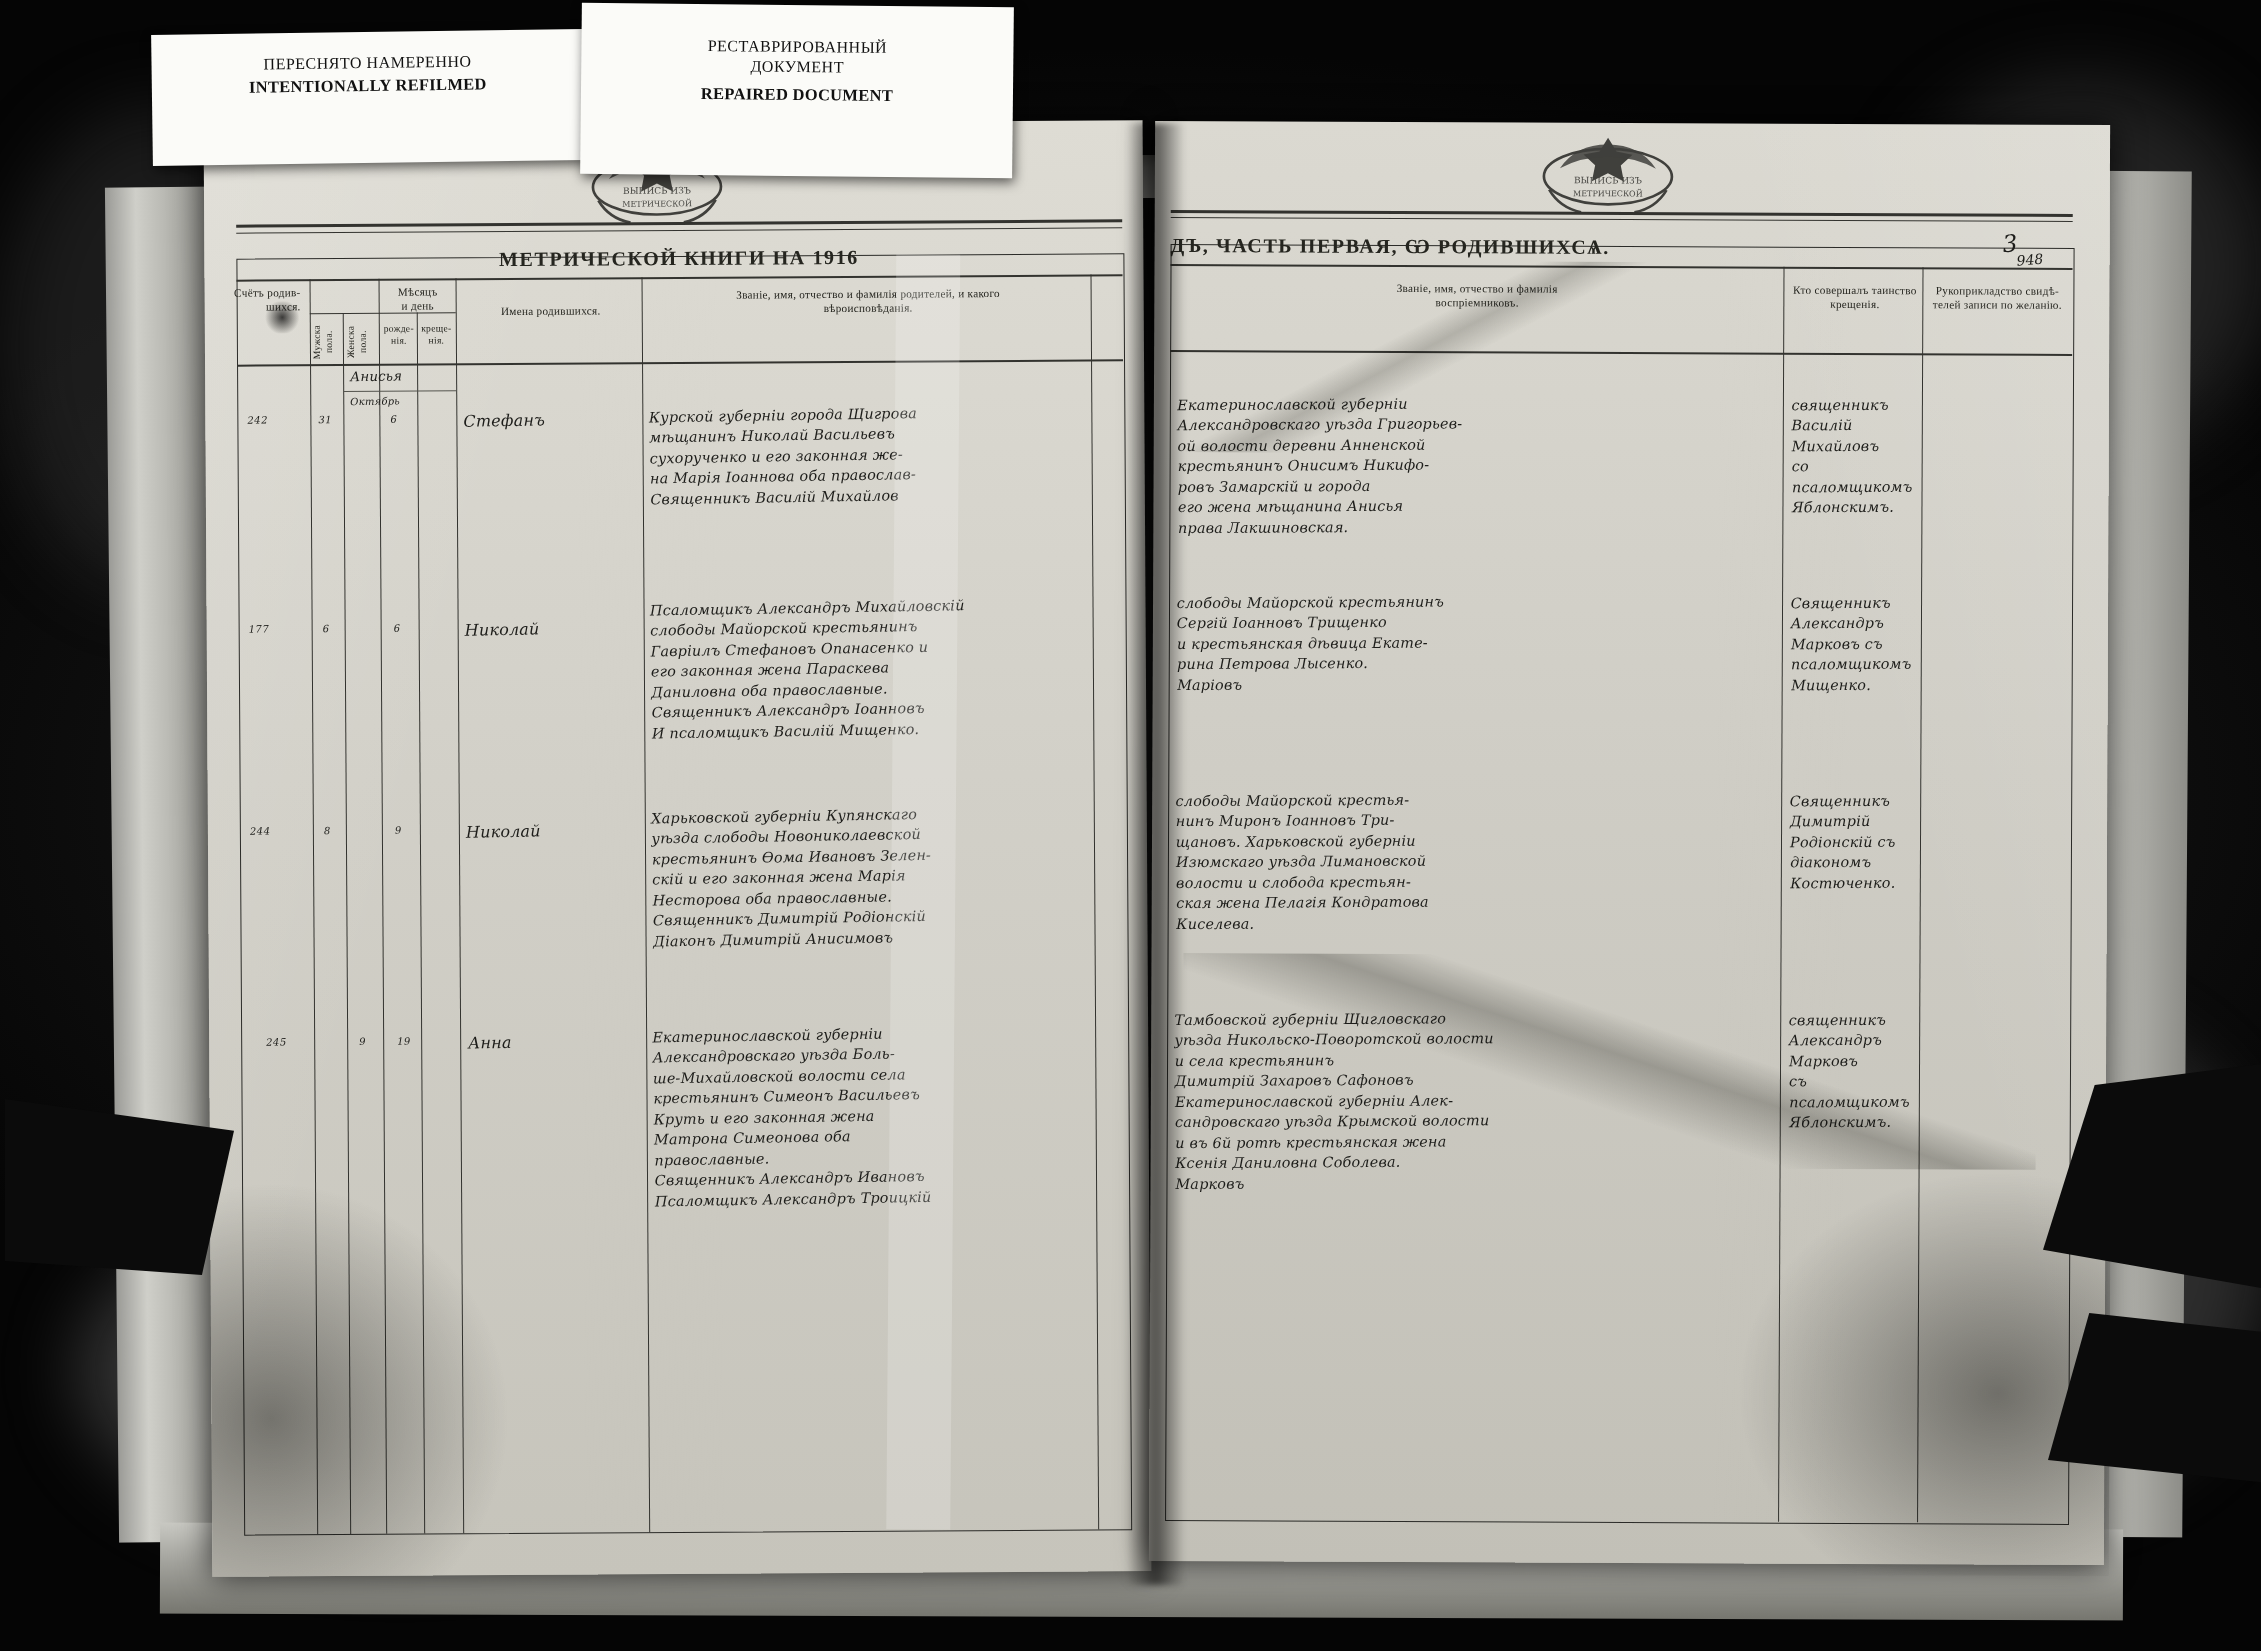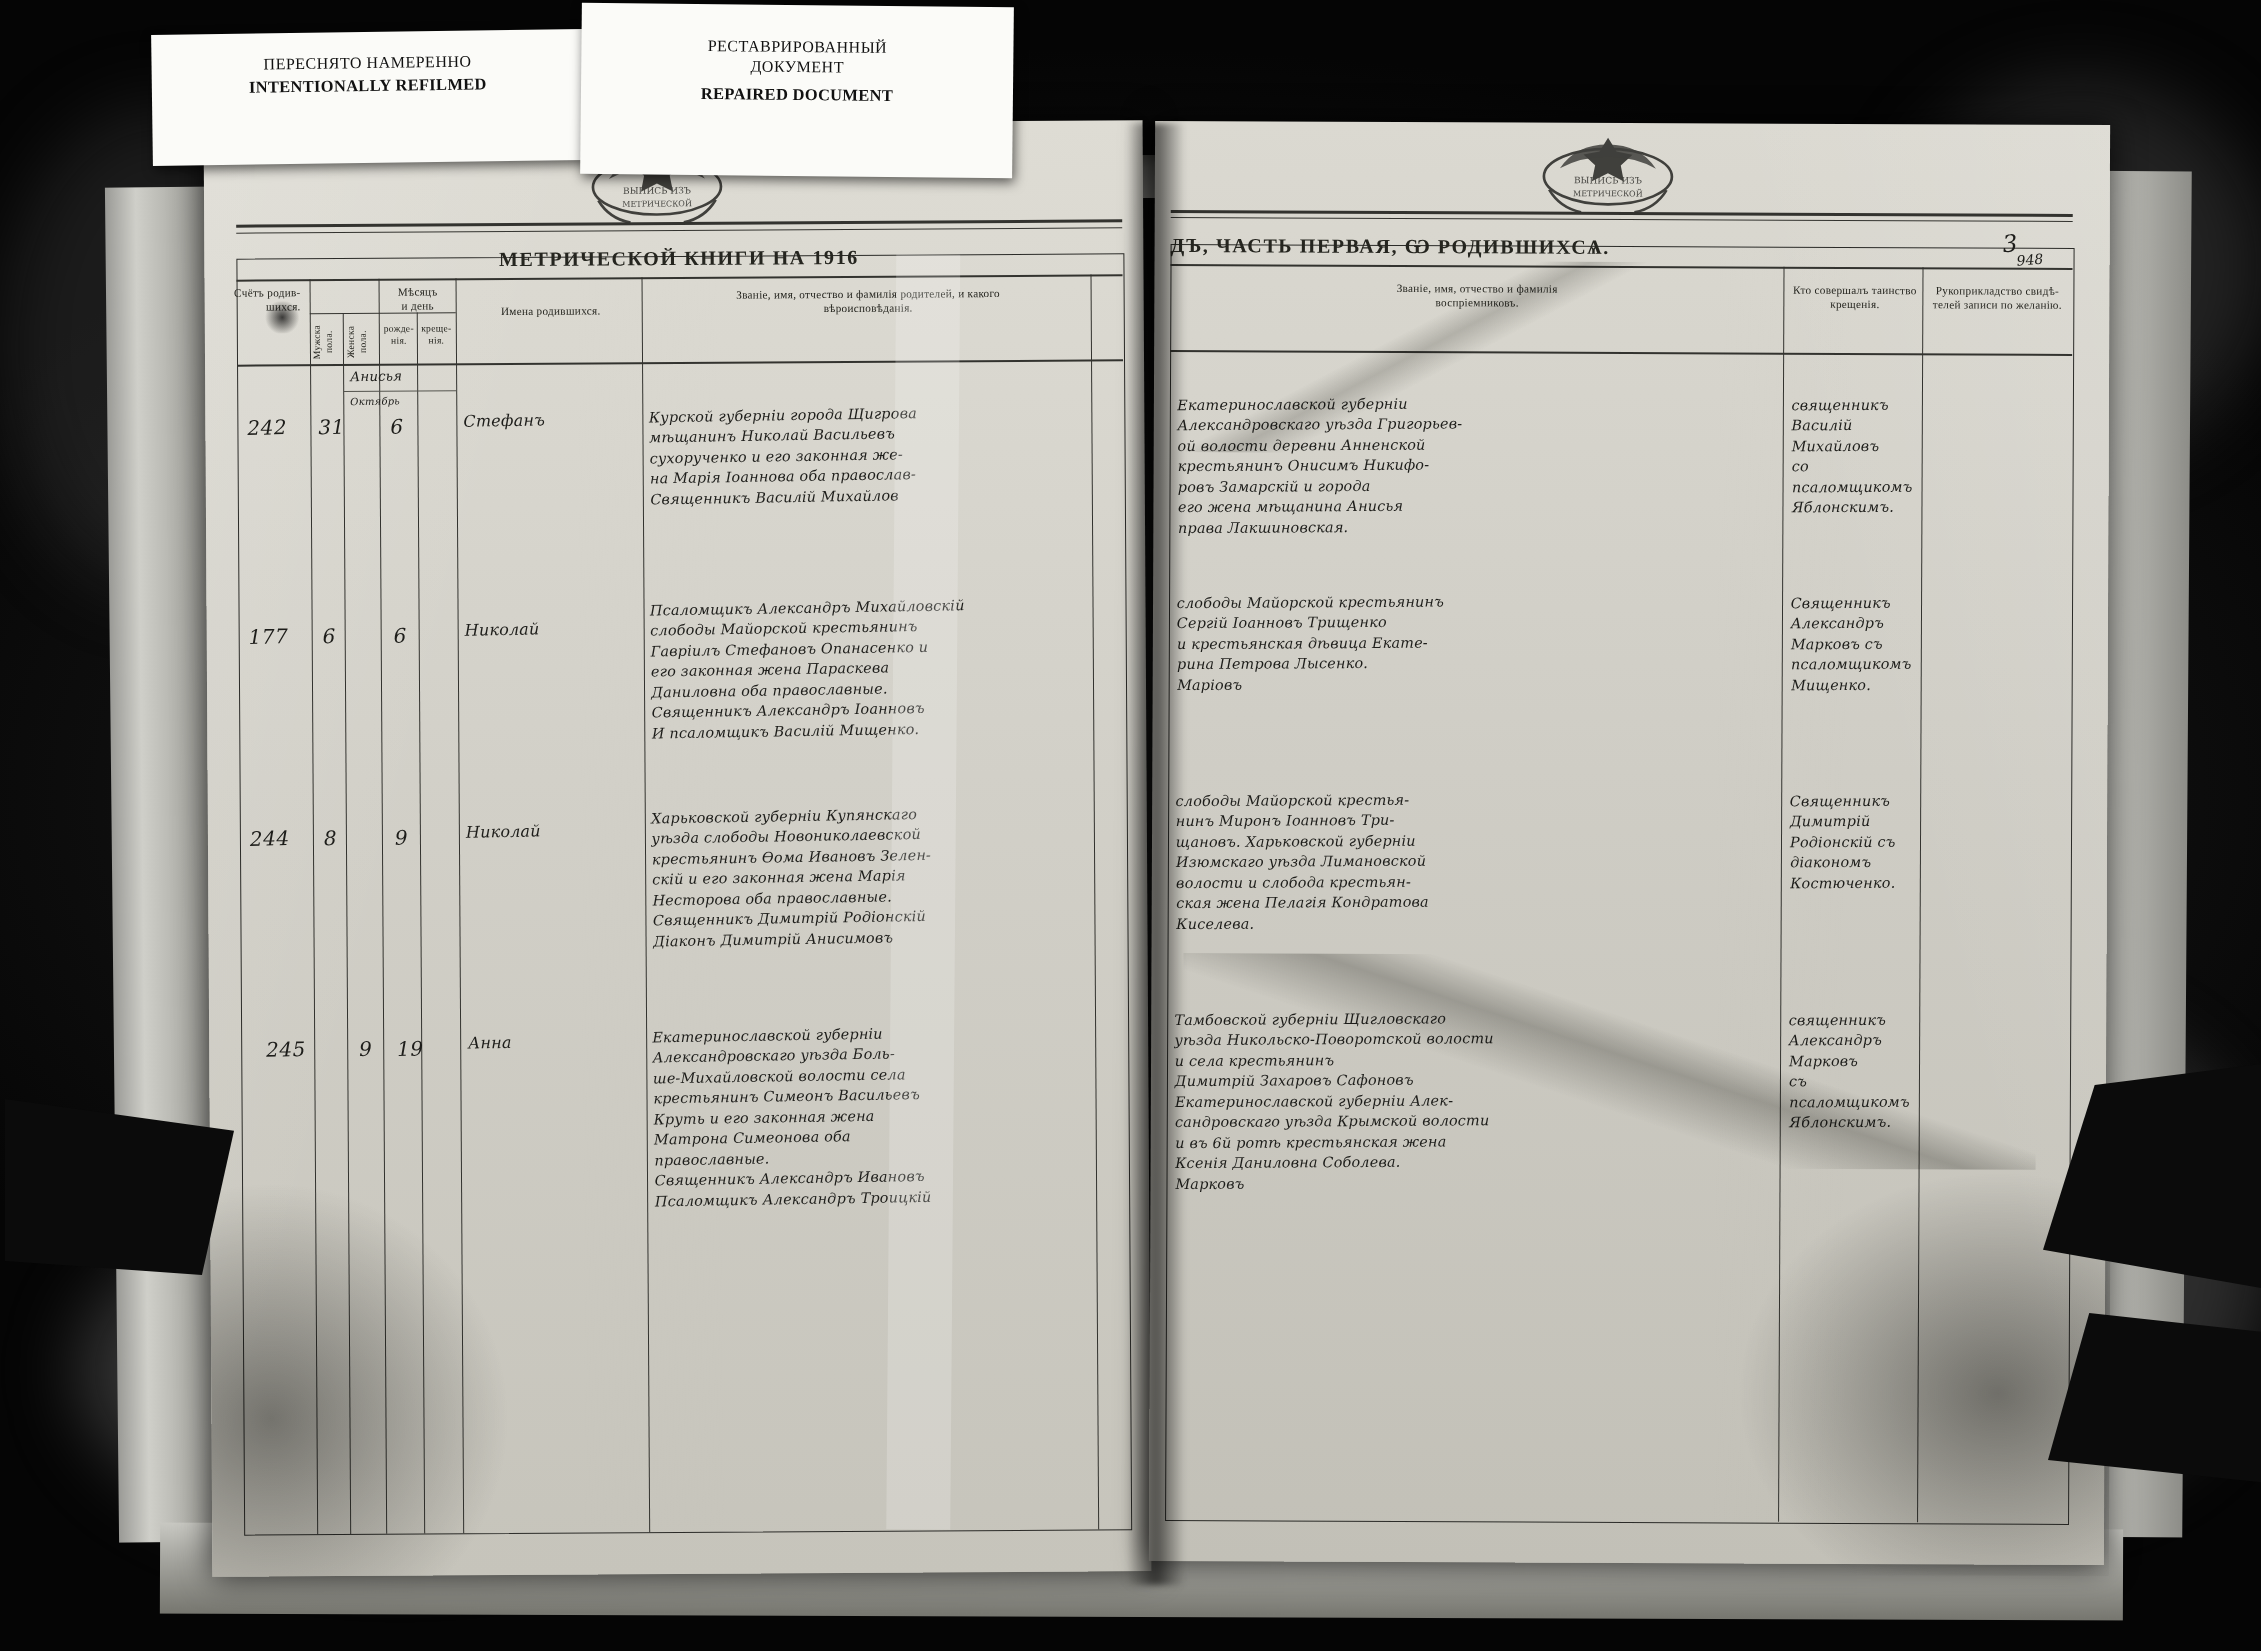--- a/index.html
+++ b/index.html
@@ -121,21 +121,21 @@
     font-family: "DejaVu Serif", serif;
     font-style: italic;
     color: #1d1d1a;
     font-size: 14.4px;
     line-height: 1.42;
     letter-spacing: 0.2px;
     transform: rotate(-0.6deg);
     white-space: pre-line;
   }
   .hand.num {
-    font-size: 20px;
+    font-size: 10px;
     letter-spacing: 0.5px;
     transform: rotate(-0.8deg);
     font-style: italic;
   }
   .hand.name { font-size: 16px; }
   .hand.sm  { font-size: 13.3px; }
 
   
   .slip {
     position: absolute;

